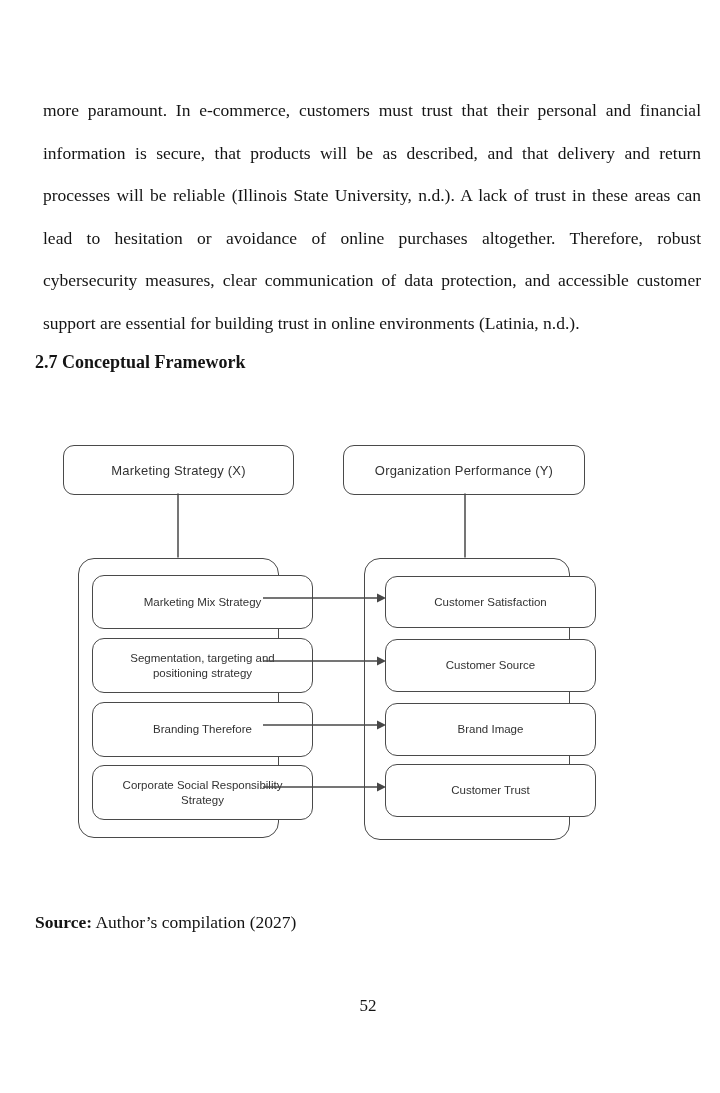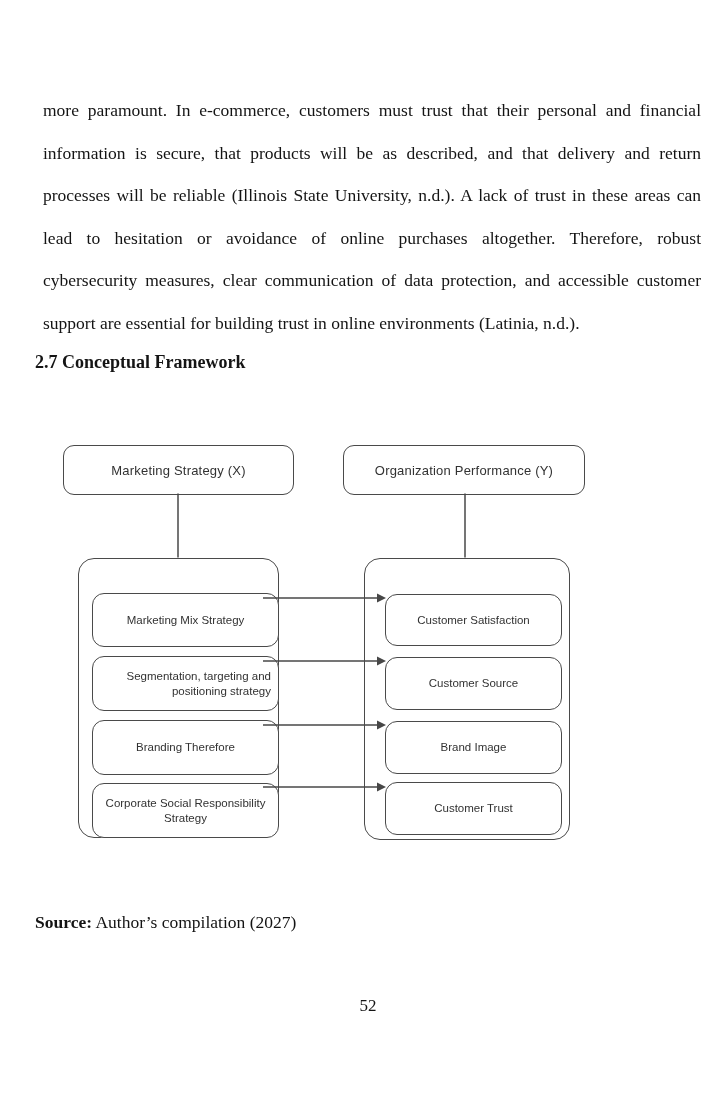--- a/index.html
+++ b/index.html
@@ -14,21 +14,21 @@
   .pline.last { text-align-last: left; }
   .heading { position: absolute; top: 349px; left: 35px; font-size: 18px; font-weight: bold; line-height: 26px; }
   
   .dbox {
     position: absolute; background: #ffffff; border: 1.4px solid #4a4a4a;
     display: flex; align-items: center; justify-content: center; text-align: center;
     font-family: "Liberation Sans", sans-serif; color: #323232;
   }
   .topbox { border-radius: 11px; font-size: 13px; letter-spacing: 0.2px; }
   .group { border-radius: 16px; }
-  .inner { border-radius: 12px; font-size: 11.5px; line-height: 1.3; padding: 3px 7px; margin-top: 18px; }
+  .inner { border-radius: 12px; font-size: 11.5px; line-height: 1.3; padding: 3px 24px; }
   .overlay { position: absolute; top: 0; left: 0; pointer-events: none; }
   
   .source { position: absolute; top: 912px; left: 35px; font-size: 17.5px; }
   .source .lbl { font-weight: bold; }
   .pageno { position: absolute; top: 996px; left: 35px; width: 666px; text-align: center; font-size: 17px; }
 </style>
 </head>
 <body>
 
 <div class="page">
@@ -46,21 +46,21 @@
 
   <div>
 
     <div class="dbox topbox" style="left:63px; top:445px; width:229px; height:48px;">Marketing Strategy (X)</div>
     <div class="dbox topbox" style="left:343px; top:445px; width:240px; height:48px;">Organization Performance (Y)</div>
 
     <div class="dbox group" style="left:78px; top:558px; width:199px; height:278px;"></div>
     <div class="dbox group" style="left:364px; top:558px; width:204px; height:280px;"></div>
 
     <div class="dbox inner" style="left:92px; top:575px; width:171px; height:46px;">Marketing Mix Strategy</div>
-    <div class="dbox inner" style="left:92px; top:638px; width:171px; height:47px;text-align:right;">Segmentation, targeting and positioning strategy</div>
+    <div class="dbox inner" style="left:92px; top:638px; width:171px; height:47px;">Segmentation, targeting and positioning strategy</div>
     <div class="dbox inner" style="left:92px; top:702px; width:171px; height:47px;">Branding Therefore</div>
     <div class="dbox inner" style="left:92px; top:765px; width:171px; height:47px;">Corporate Social Responsibility Strategy</div>
 
     <div class="dbox inner" style="left:385px; top:576px; width:161px; height:44px;">Customer Satisfaction</div>
     <div class="dbox inner" style="left:385px; top:639px; width:161px; height:45px;">Customer Source</div>
     <div class="dbox inner" style="left:385px; top:703px; width:161px; height:45px;">Brand Image</div>
     <div class="dbox inner" style="left:385px; top:764px; width:161px; height:45px;">Customer Trust</div>
 
     <svg class="overlay" width="720" height="1093" viewBox="0 0 720 1093">
       <line x1="178" y1="493.5" x2="178" y2="557.5" stroke-width="1.5" stroke="#474747"></line>

